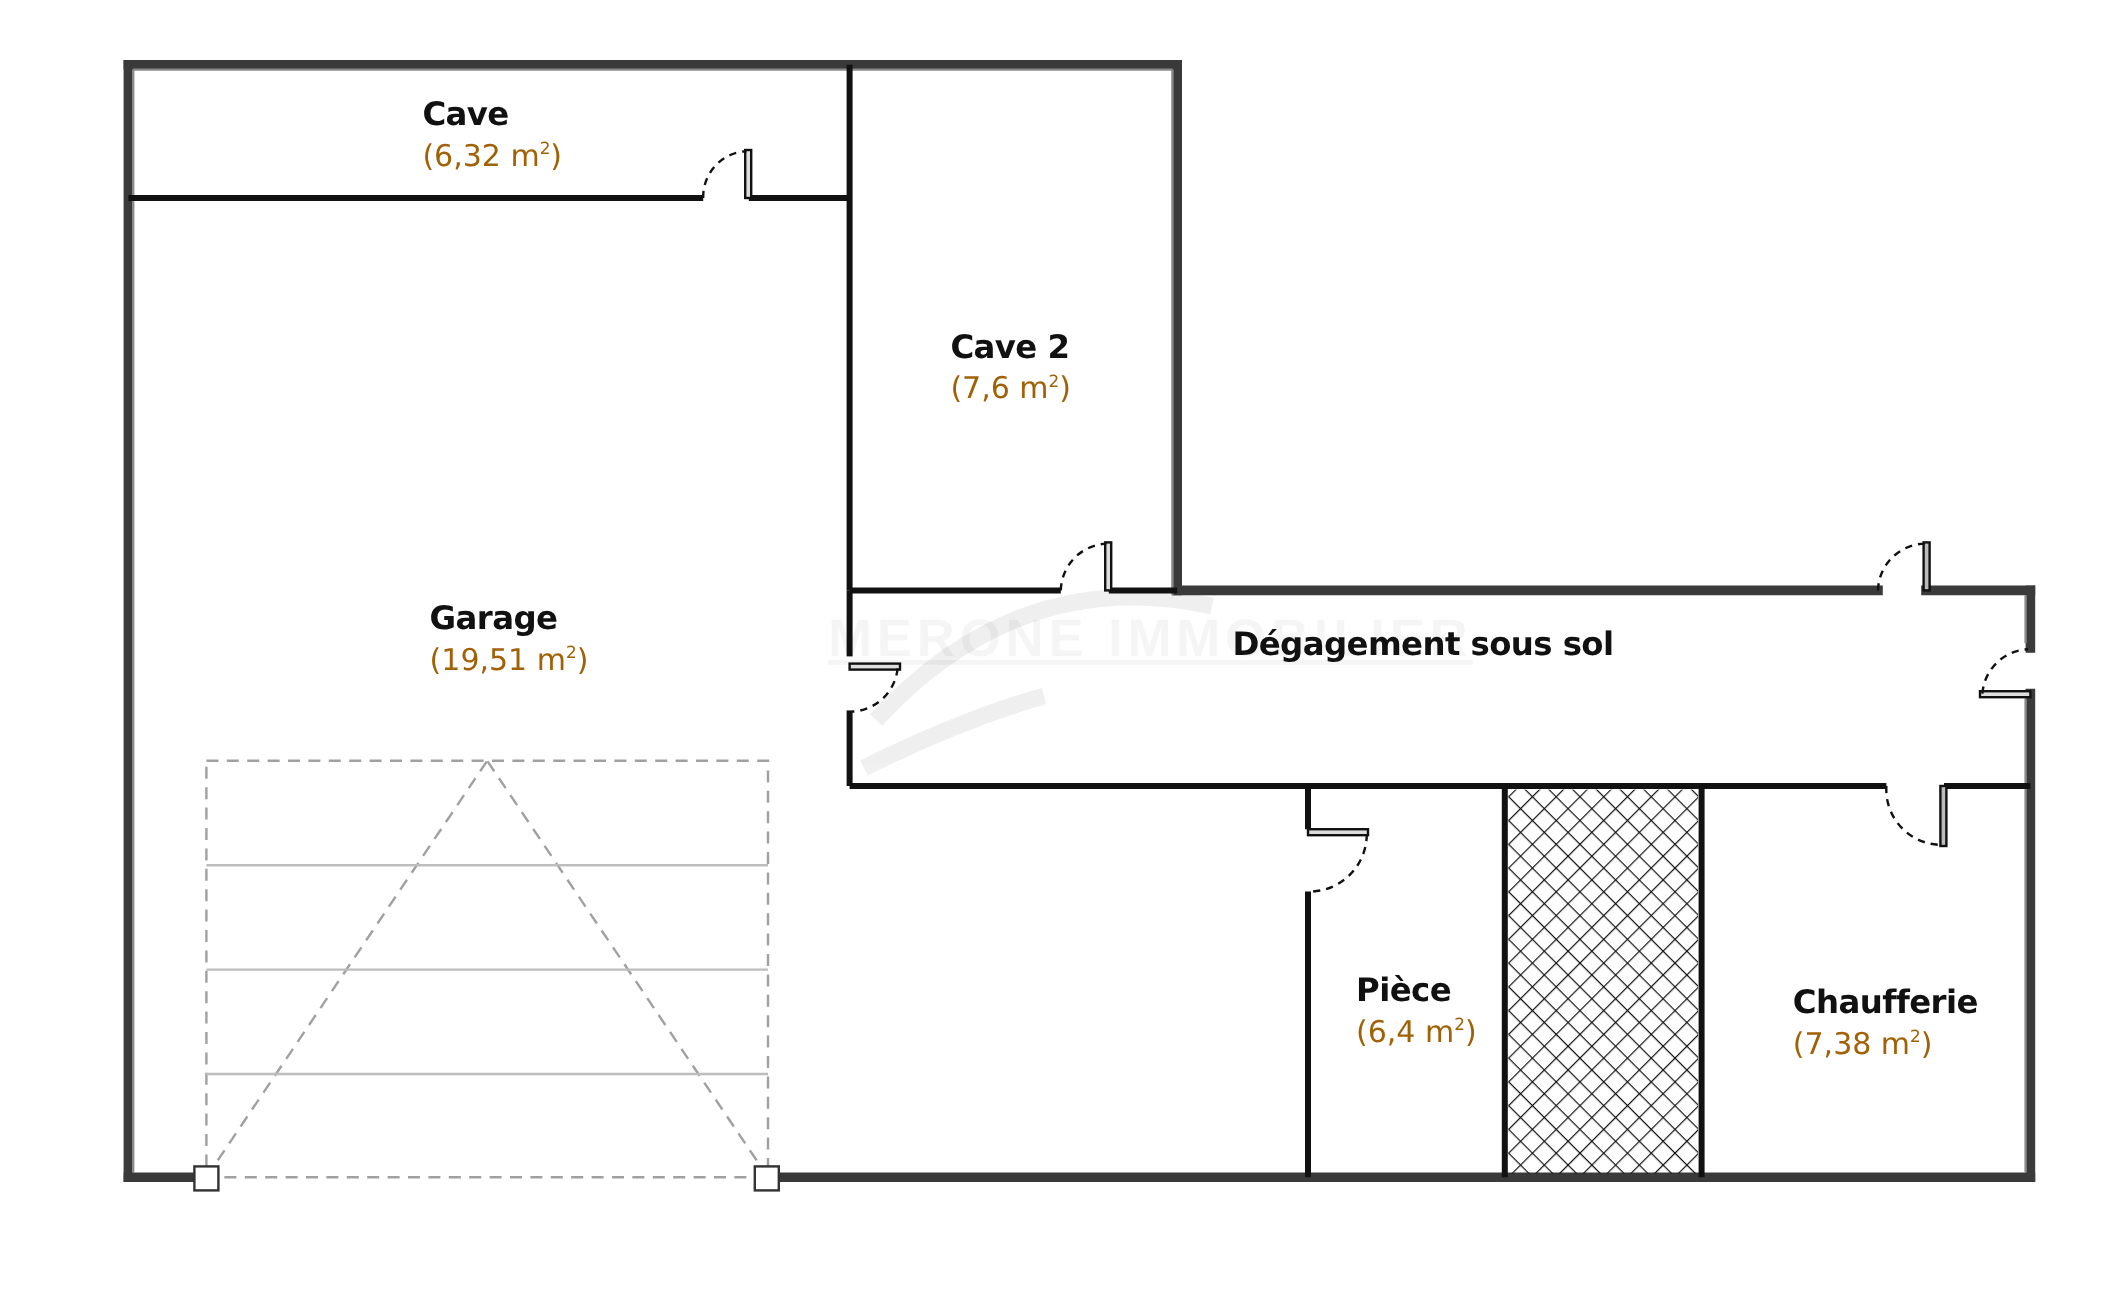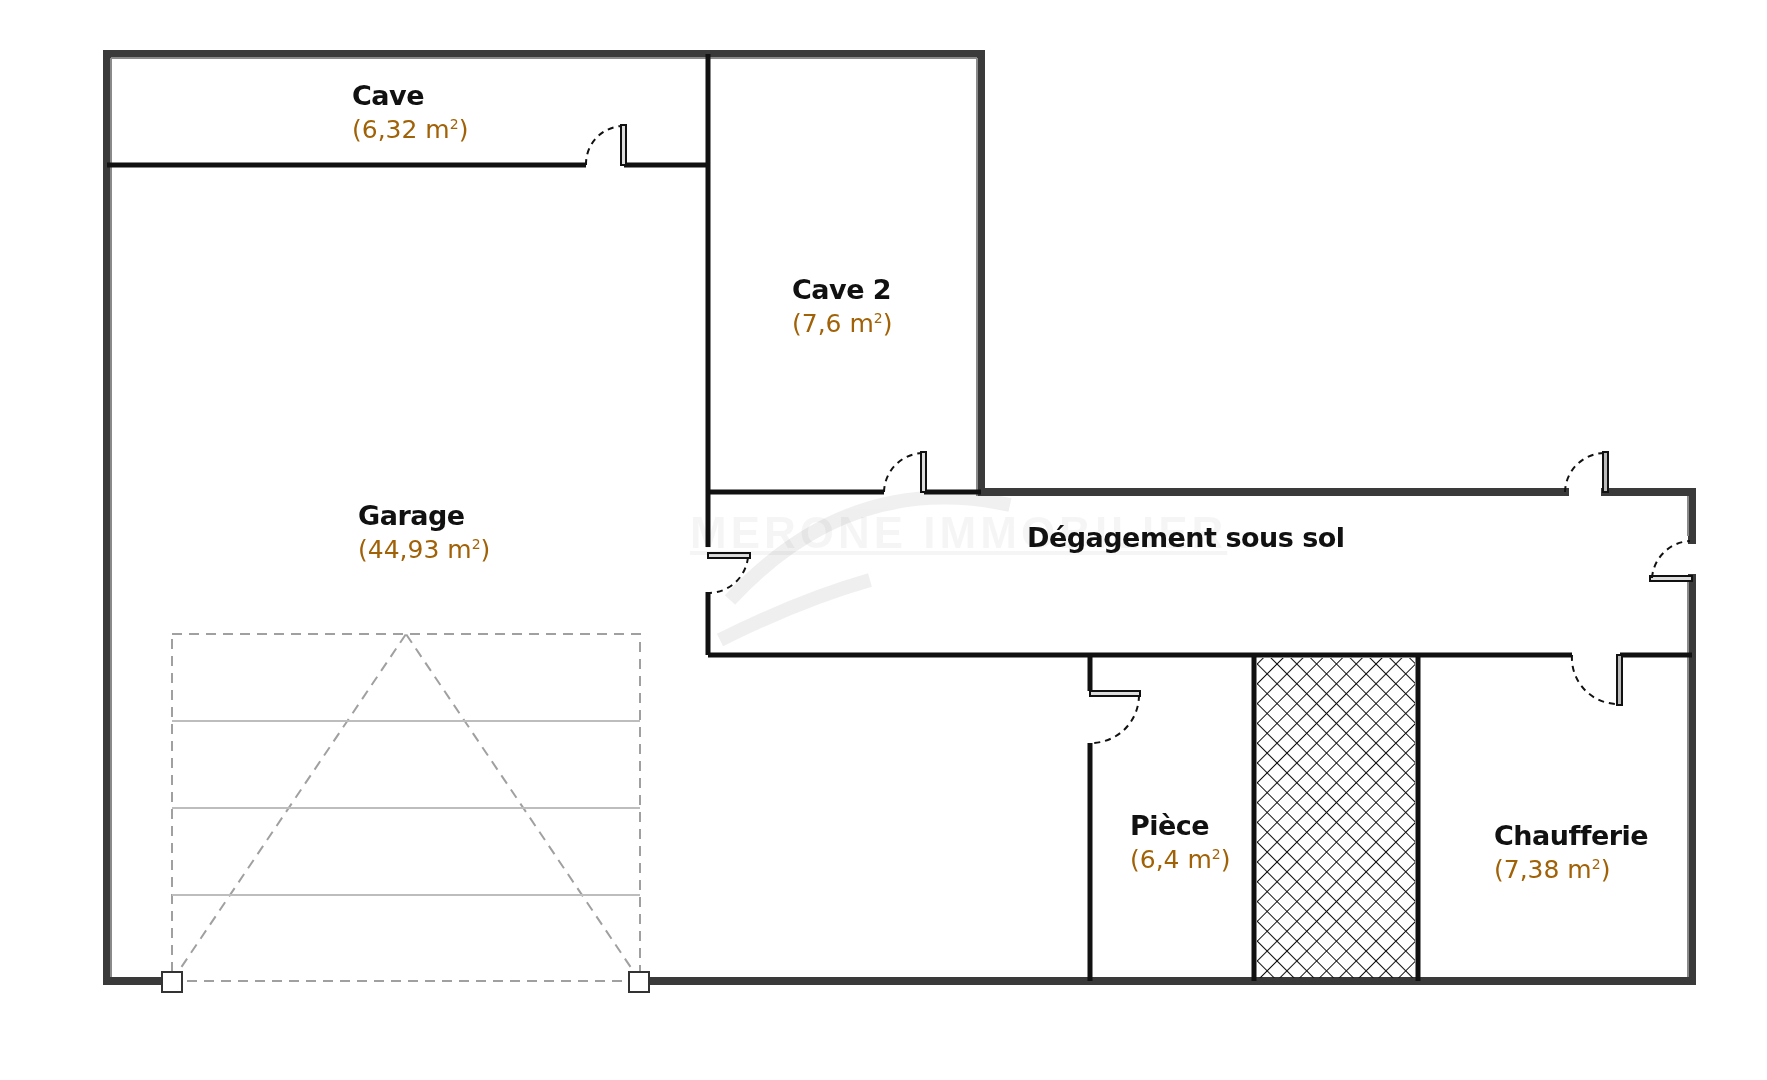--- a/index.html
+++ b/index.html
@@ -136,21 +136,21 @@
   <div class="room-area"><span>(6,32 m</span><sup>2</sup><span>)</span></div>
 </div>
 
 <div class="room-label" style="left:792px; top:274px;">
   <div class="room-name">Cave 2</div>
   <div class="room-area"><span>(7,6 m</span><sup>2</sup><span>)</span></div>
 </div>
 
 <div class="room-label" style="left:358px; top:468px;margin-top:32px;">
   <div class="room-name">Garage</div>
-  <div class="room-area"><span>(44,93 m</span><sup>2</sup><span>)</span></div>
+  <div class="room-area"><span>(19,51 m</span><sup>2</sup><span>)</span></div>
 </div>
 
 <div class="room-label" style="left:1027px; top:522px;">
   <div class="room-name">Dégagement sous sol</div>
 </div>
 
 <div class="room-label" style="left:1130px; top:810px;">
   <div class="room-name">Pièce</div>
   <div class="room-area"><span>(6,4 m</span><sup>2</sup><span>)</span></div>
 </div>

